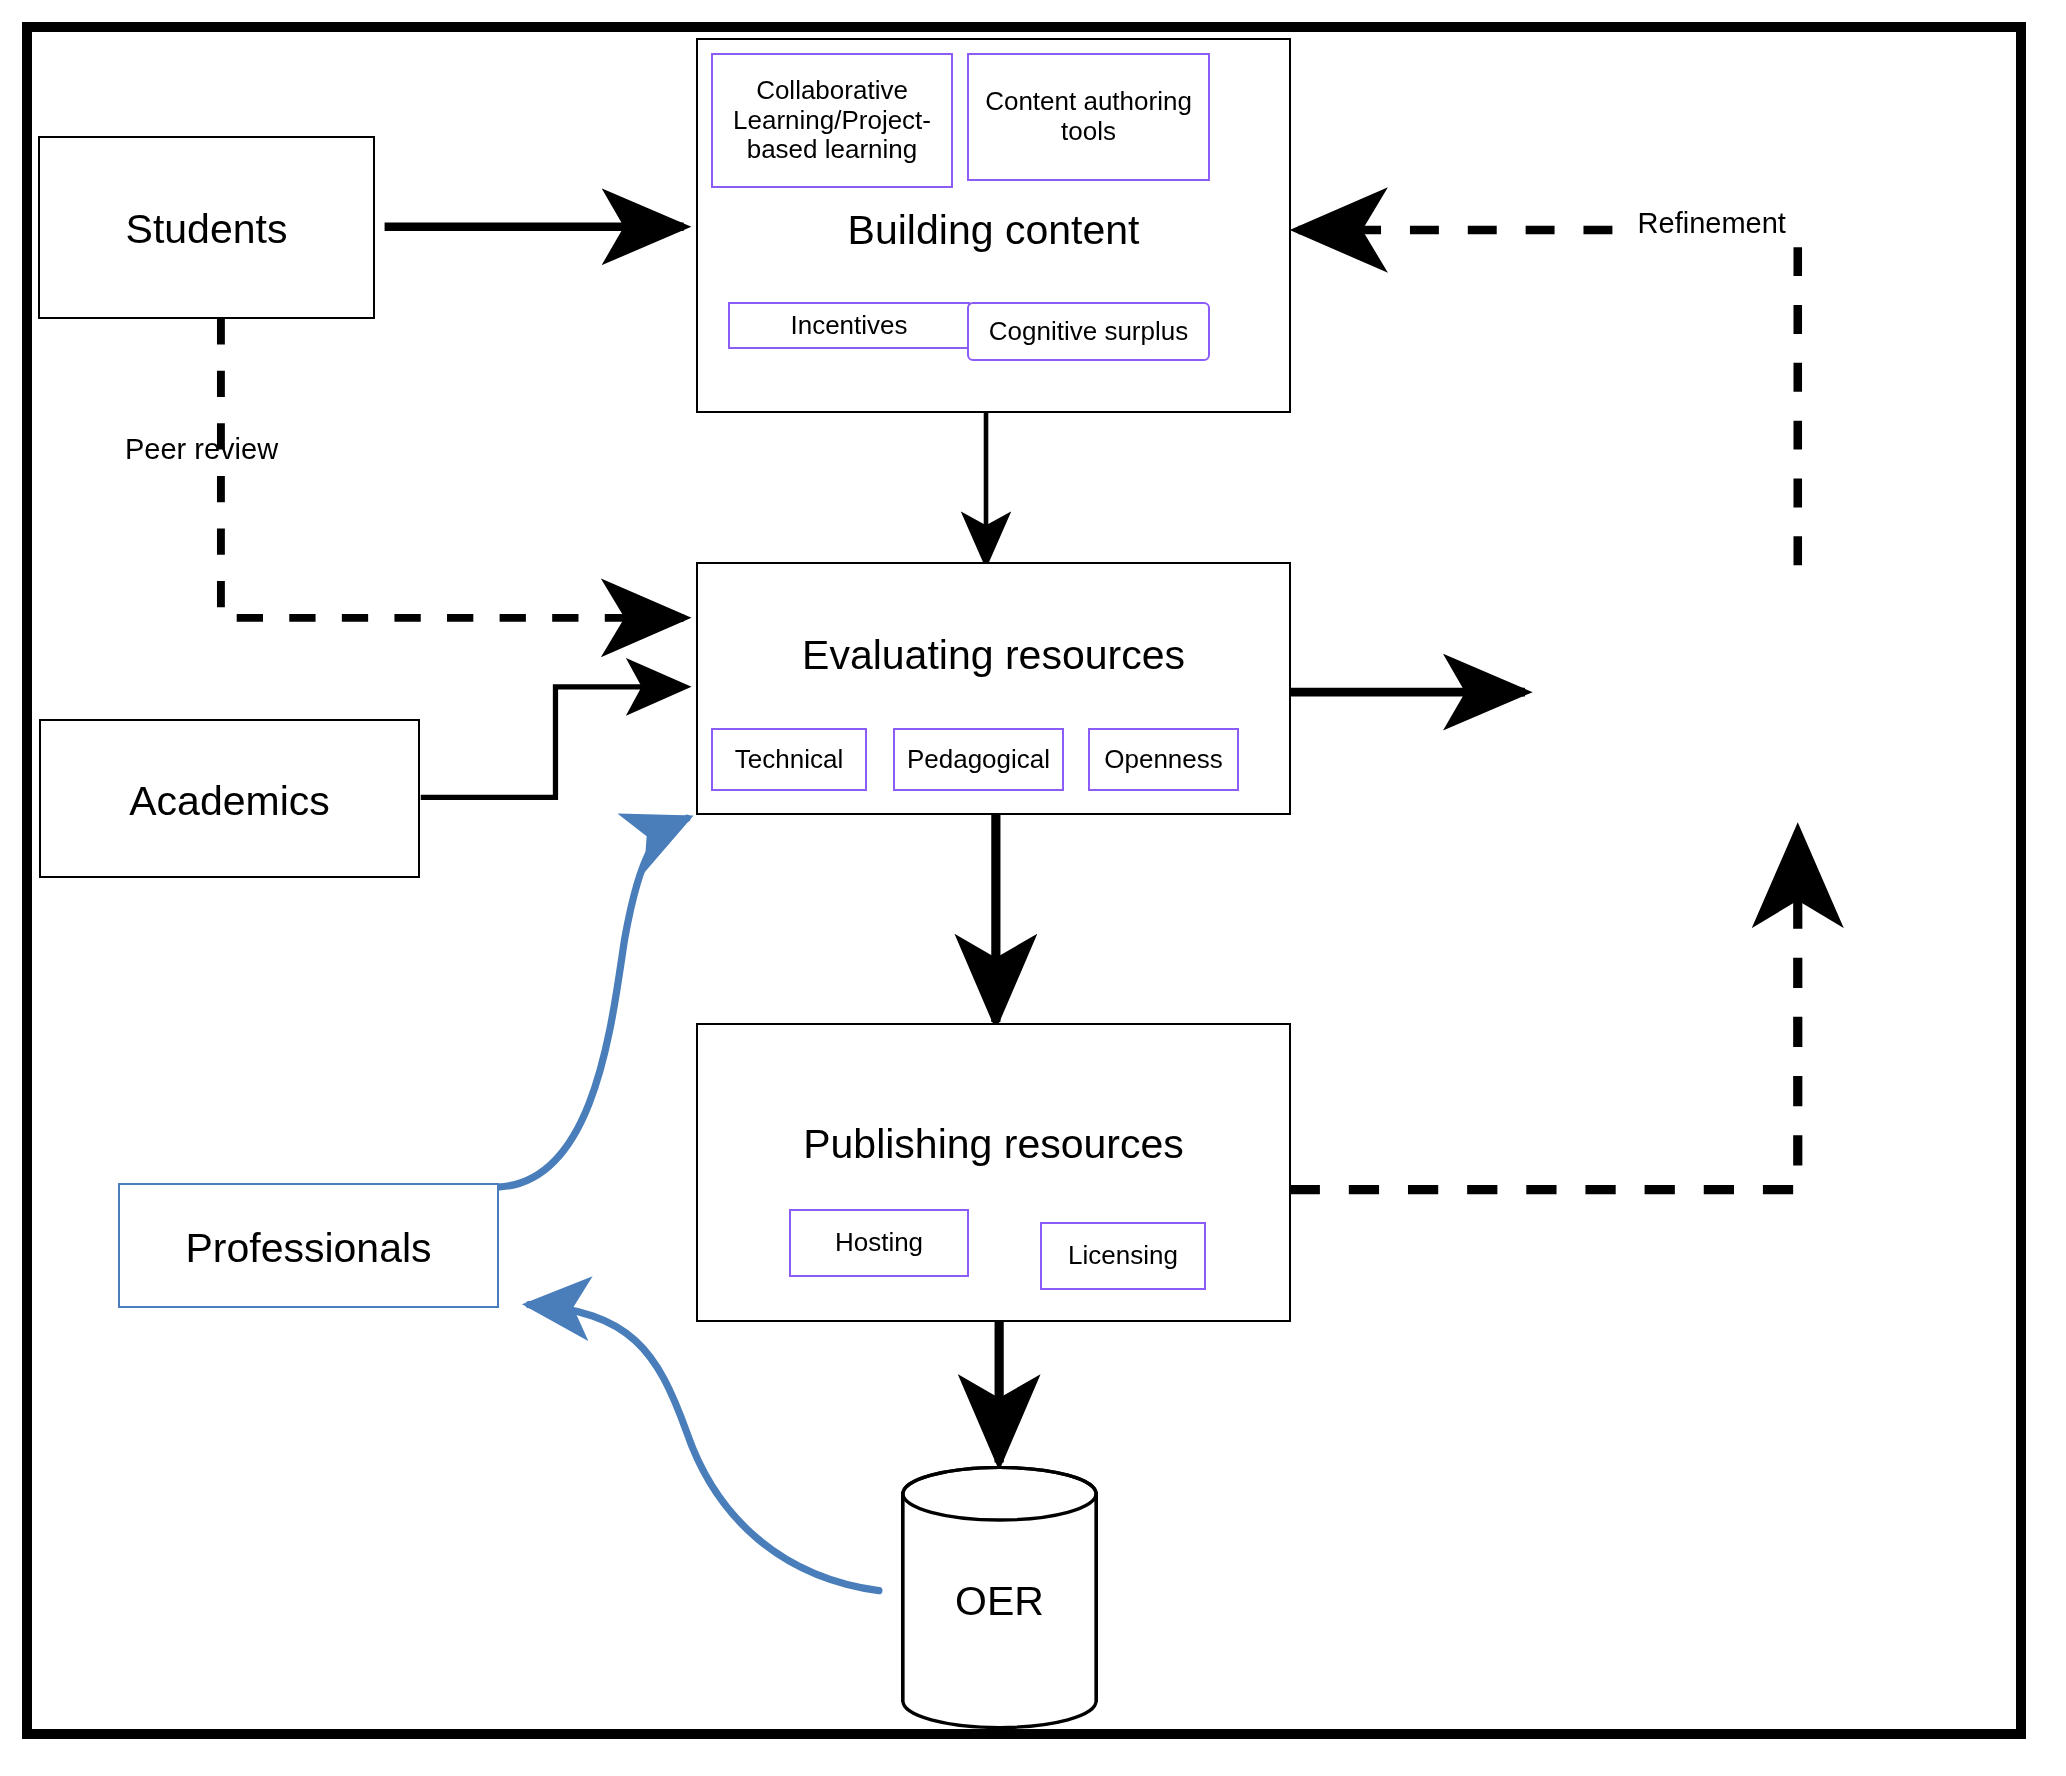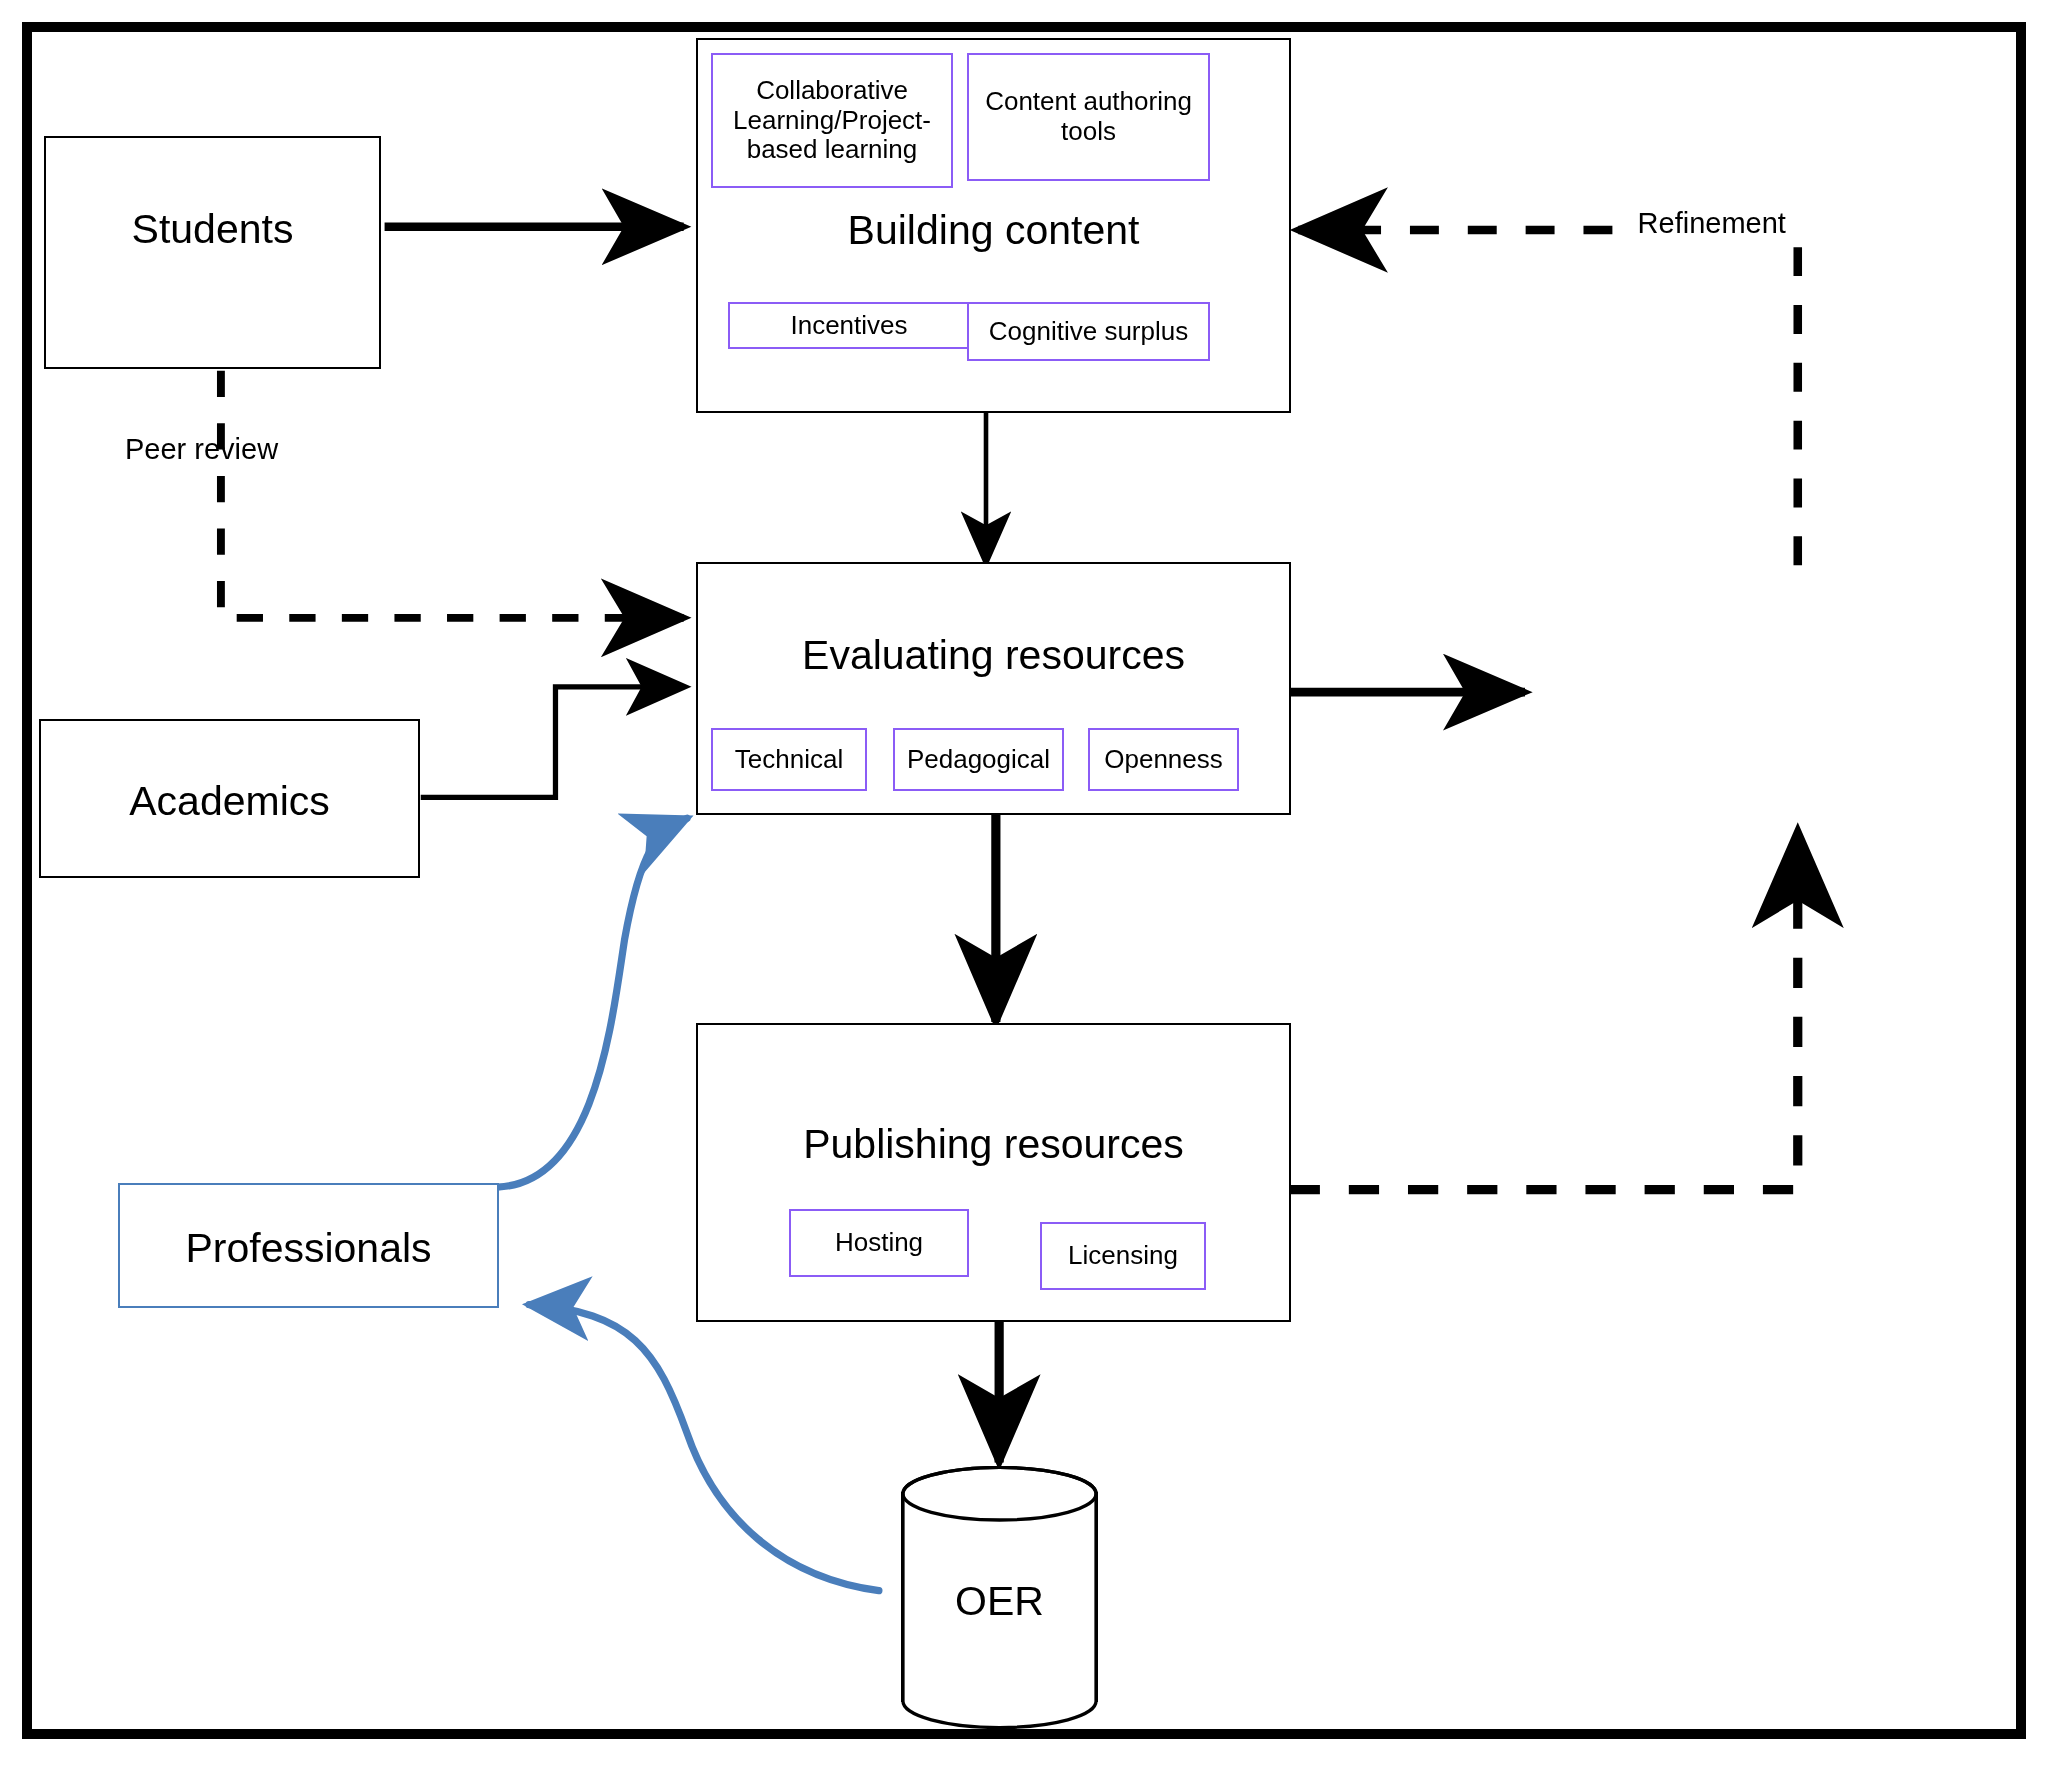--- a/index.html
+++ b/index.html
@@ -145,21 +145,21 @@
 
     <g>
       <path d="M757 1806 C 905 1800, 930 1560, 950 1430 C 975 1290, 1000 1265, 1045 1245" fill="none" stroke="#4a7ebb" stroke-width="11" stroke-linecap="round" marker-end="url(#ah-blue)"></path>
     </g>
 
     <g>
       <path d="M1337 2420 C 1190 2400, 1090 2310, 1045 2180 C 1000 2055, 960 1995, 805 1985" fill="none" stroke="#4a7ebb" stroke-width="11" stroke-linecap="round" marker-end="url(#ah-blue)"></path>
     </g>
   </svg>
 
-  <div class="node" style="left:44px; top:136px; width:337px; height:233px;padding-left:40px;">
+  <div class="node" style="left:38px; top:136px; width:337px; height:183px;padding-left:40px;">
     <div class="lbl ctr t-xl" style="top:69px;">Students</div>
   </div>
 
   <div class="node" style="left:39px; top:719px; width:381px; height:159px;">
     <div class="lbl ctr t-xl" style="top:58px;">Academics</div>
   </div>
 
   <div class="node blue" style="left:118px; top:1183px; width:381px; height:125px;">
     <div class="lbl ctr t-xl" style="top:41px;">Professionals</div>
   </div>
@@ -168,21 +168,21 @@
     <div class="sub t-sm" style="left:13px; top:13px; width:242px; height:135px; padding:2.6px 6.6px;">
       <span>Collaborative Learning/Project-based learning</span>
     </div>
     <div class="sub t-sm" style="left:269px; top:13px; width:243px; height:128px; padding:2.6px 6.6px;">
       <span>Content authoring tools</span>
     </div>
     <div class="lbl ctr t-xl" style="top:168px;">Building content</div>
     <div class="sub t-sm" style="left:30px; top:262px; width:242px; height:47px;">
       <span>Incentives</span>
     </div>
-    <div class="sub t-sm" style="left:269px; top:262px; width:243px; height:59px;">
+    <div class="sub t-sm" style="left:269px; top:262px; width:243px; height:59px;border-radius:6px;">
       <span>Cognitive surplus</span>
     </div>
   </div>
 
   <div class="node" style="left:696px; top:562px; width:595px; height:253px;">
     <div class="lbl ctr t-xl" style="top:69px;">Evaluating resources</div>
     <div class="sub t-sm" style="left:13px; top:164px; width:156px; height:63px;">
       <span>Technical</span>
     </div>
     <div class="sub t-sm" style="left:195px; top:164px; width:171px; height:63px;">

